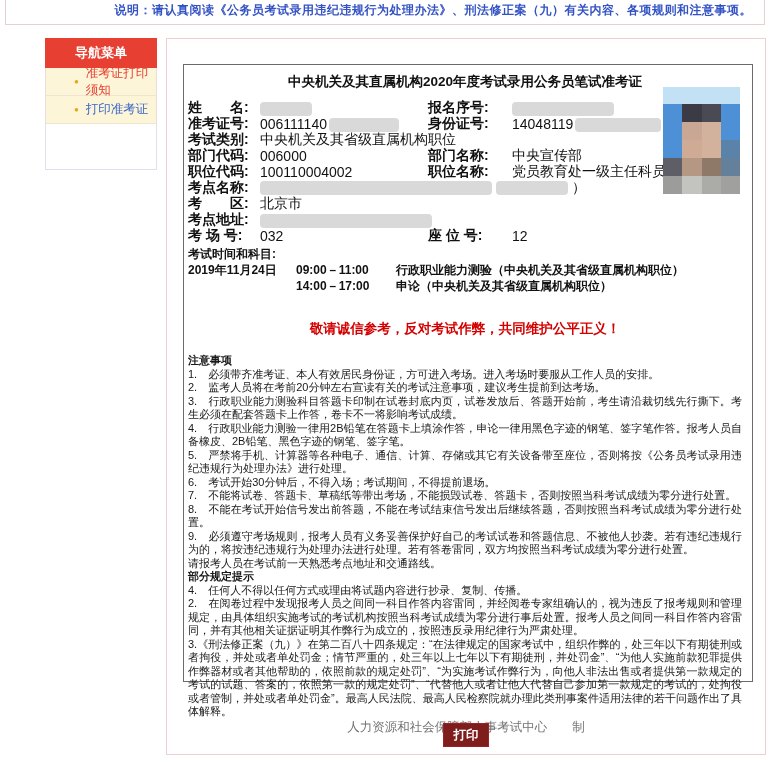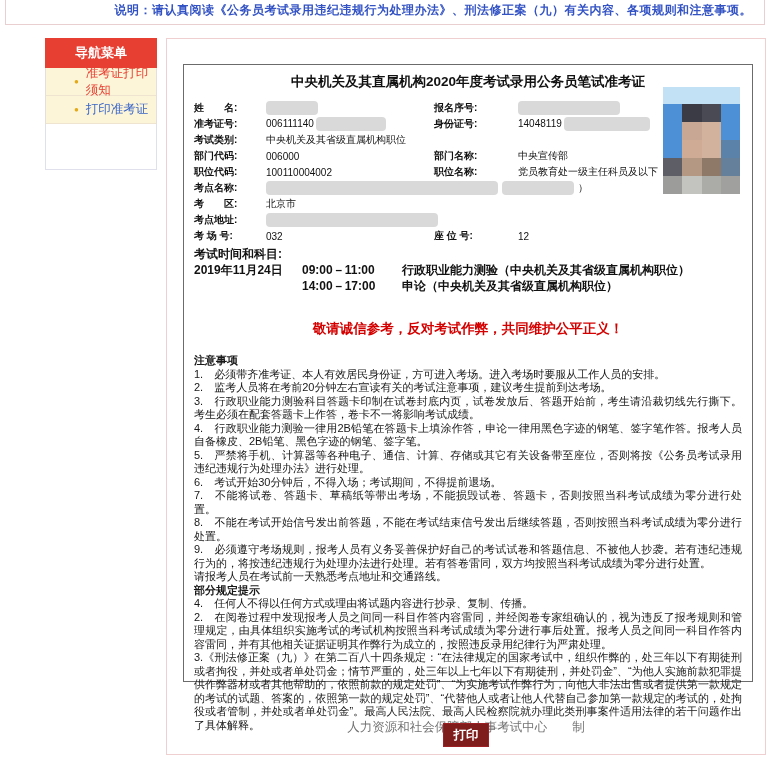--- a/index.html
+++ b/index.html
@@ -23,24 +23,24 @@
   .side-item.blue { color:#3a66c8; }
   #sidebar-empty { height:46px; background:#fff; border-left:1px solid #dfe0ec;
     border-right:1px solid #dfe0ec; border-bottom:1px solid #dfe0ec; }
 
   
   #main { position:absolute; left:166px; top:38px; width:600px; height:717px;
     border:1px solid #efcfcf; background:#fff; }
 
   
   #ticket { position:absolute; left:16px; top:25px; width:570px; height:618px;
-    border:1px solid #6b6b6b; background:#fff; padding:6px 10px 0 10px; }
+    border:1px solid #6b6b6b; background:#fff; padding:6px 10px 0 4px; }
   #ticket-title { text-align:center; font-size:13.5px; font-weight:bold; margin-top:2px; margin-bottom:9px; }
 
-  .frow { display:flex; height:16px; align-items:center; font-size:10px; }
+  .frow { display:flex; height:16px; align-items:center; font-size:14px; }
   .fpair { display:flex; align-items:center; }
   .fpair.left { width:240px; }
   .fpair.right { flex:1; }
   .flabel { font-weight:bold; width:72px; flex:none; white-space:nowrap; }
   .flabel.rt { width:84px; }
   .fvalue { white-space:nowrap; }
   .redact { display:inline-block; height:14px; background:#d9d9d9; border-radius:4px;
     vertical-align:middle; margin-right:4px; }
 
   

